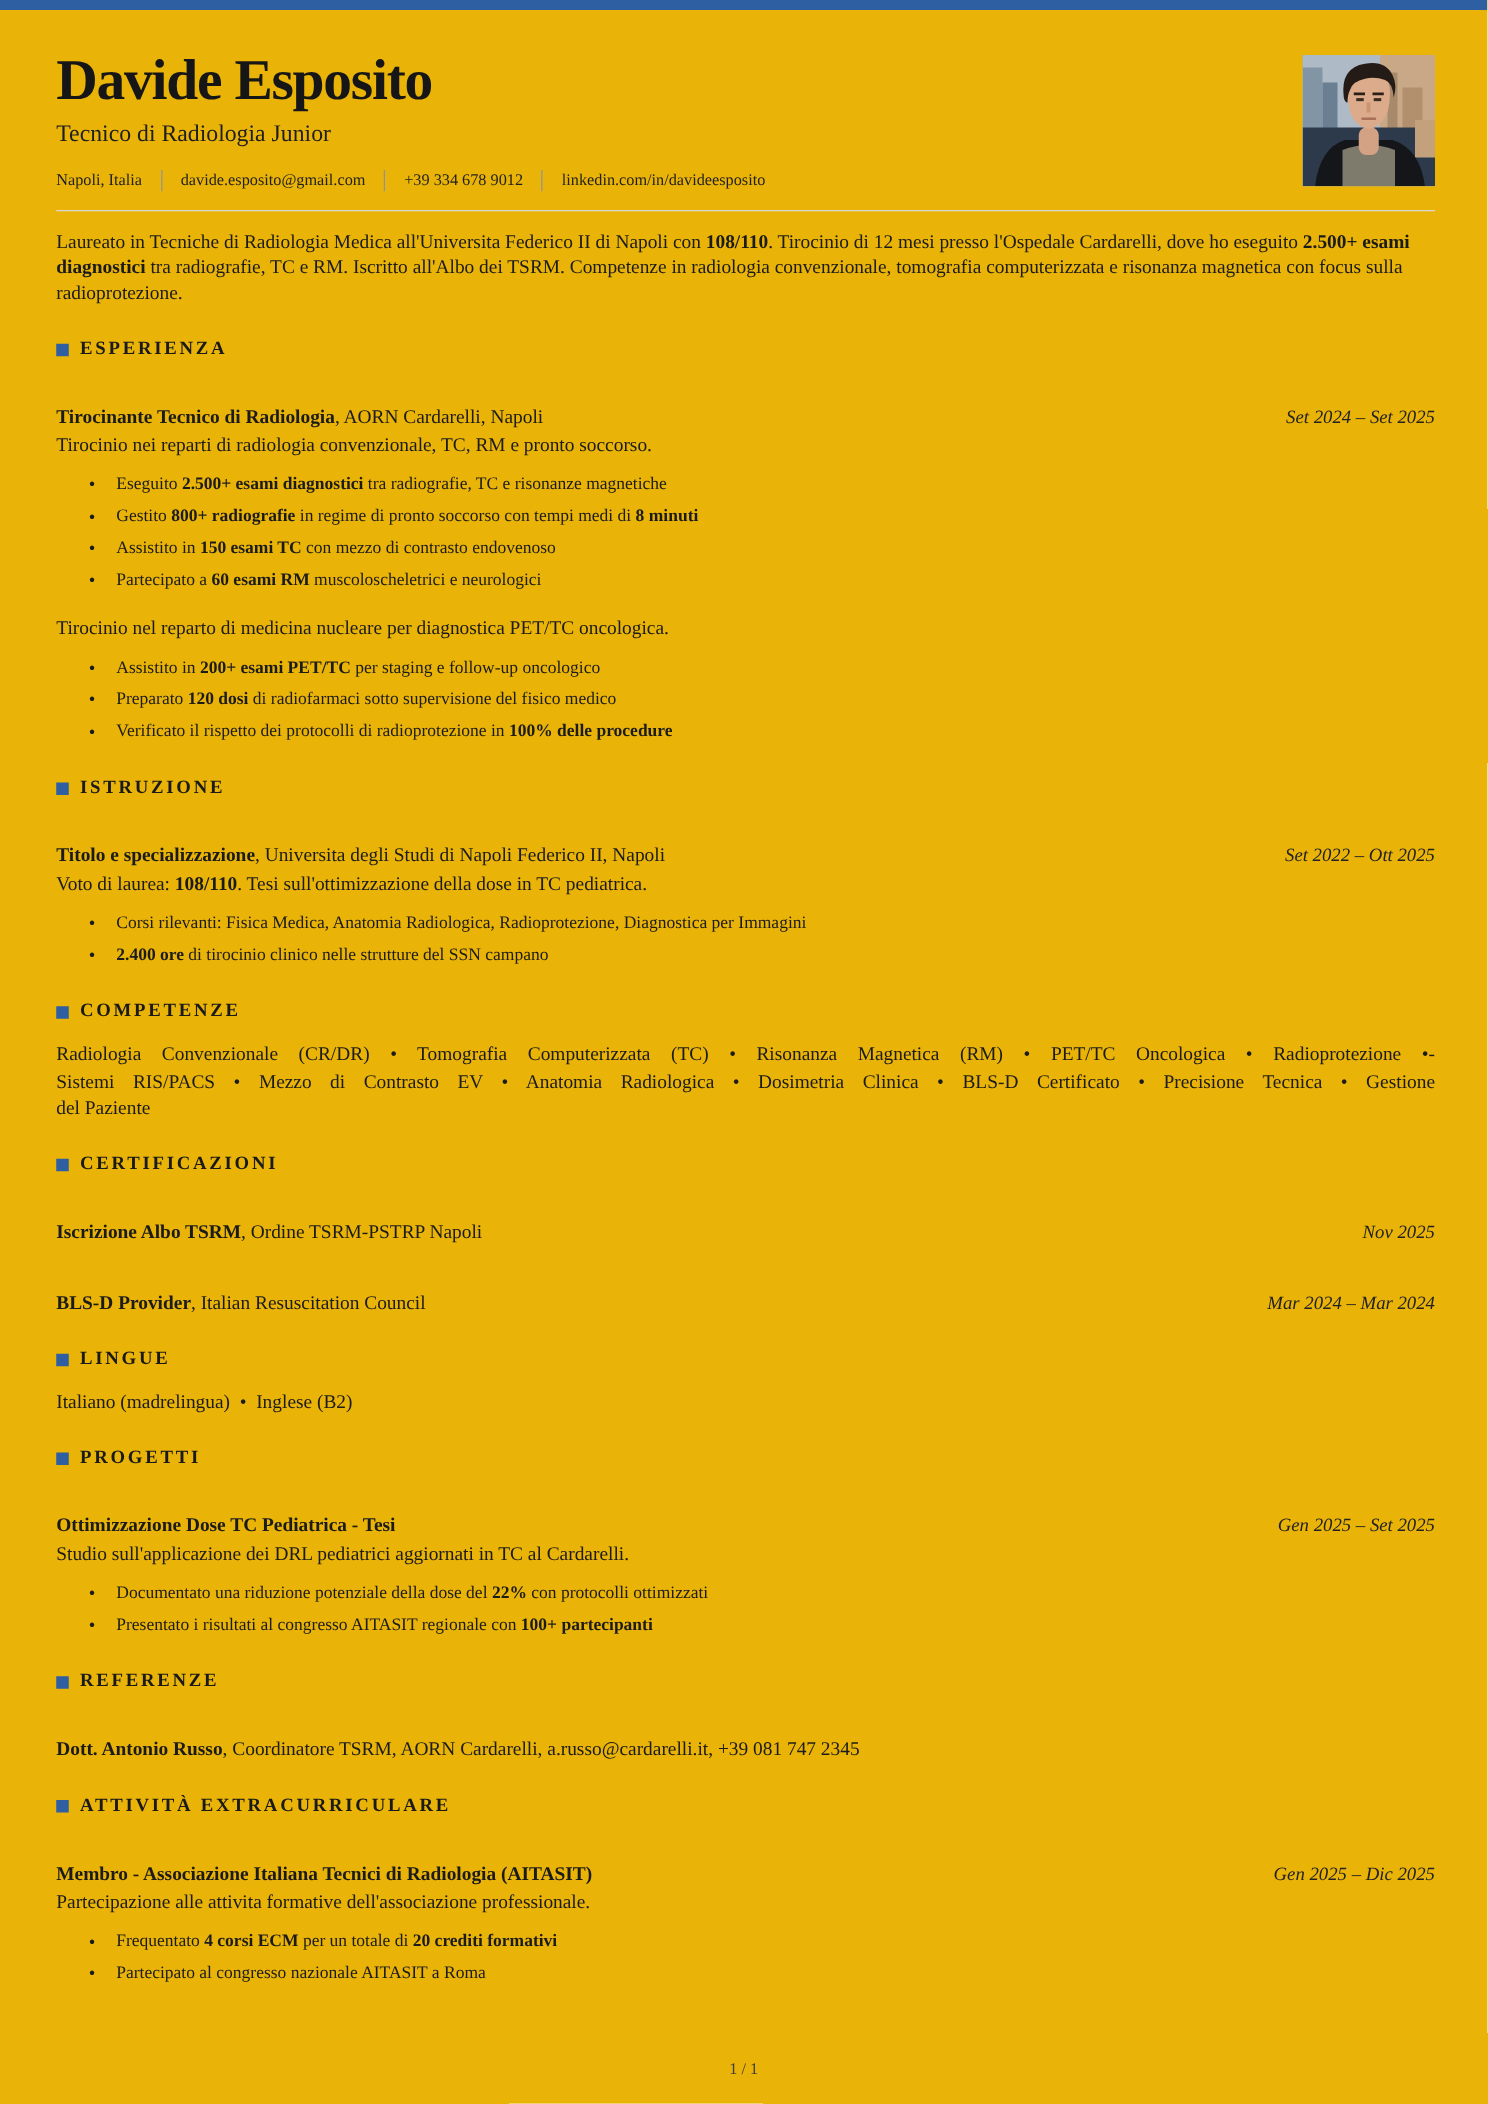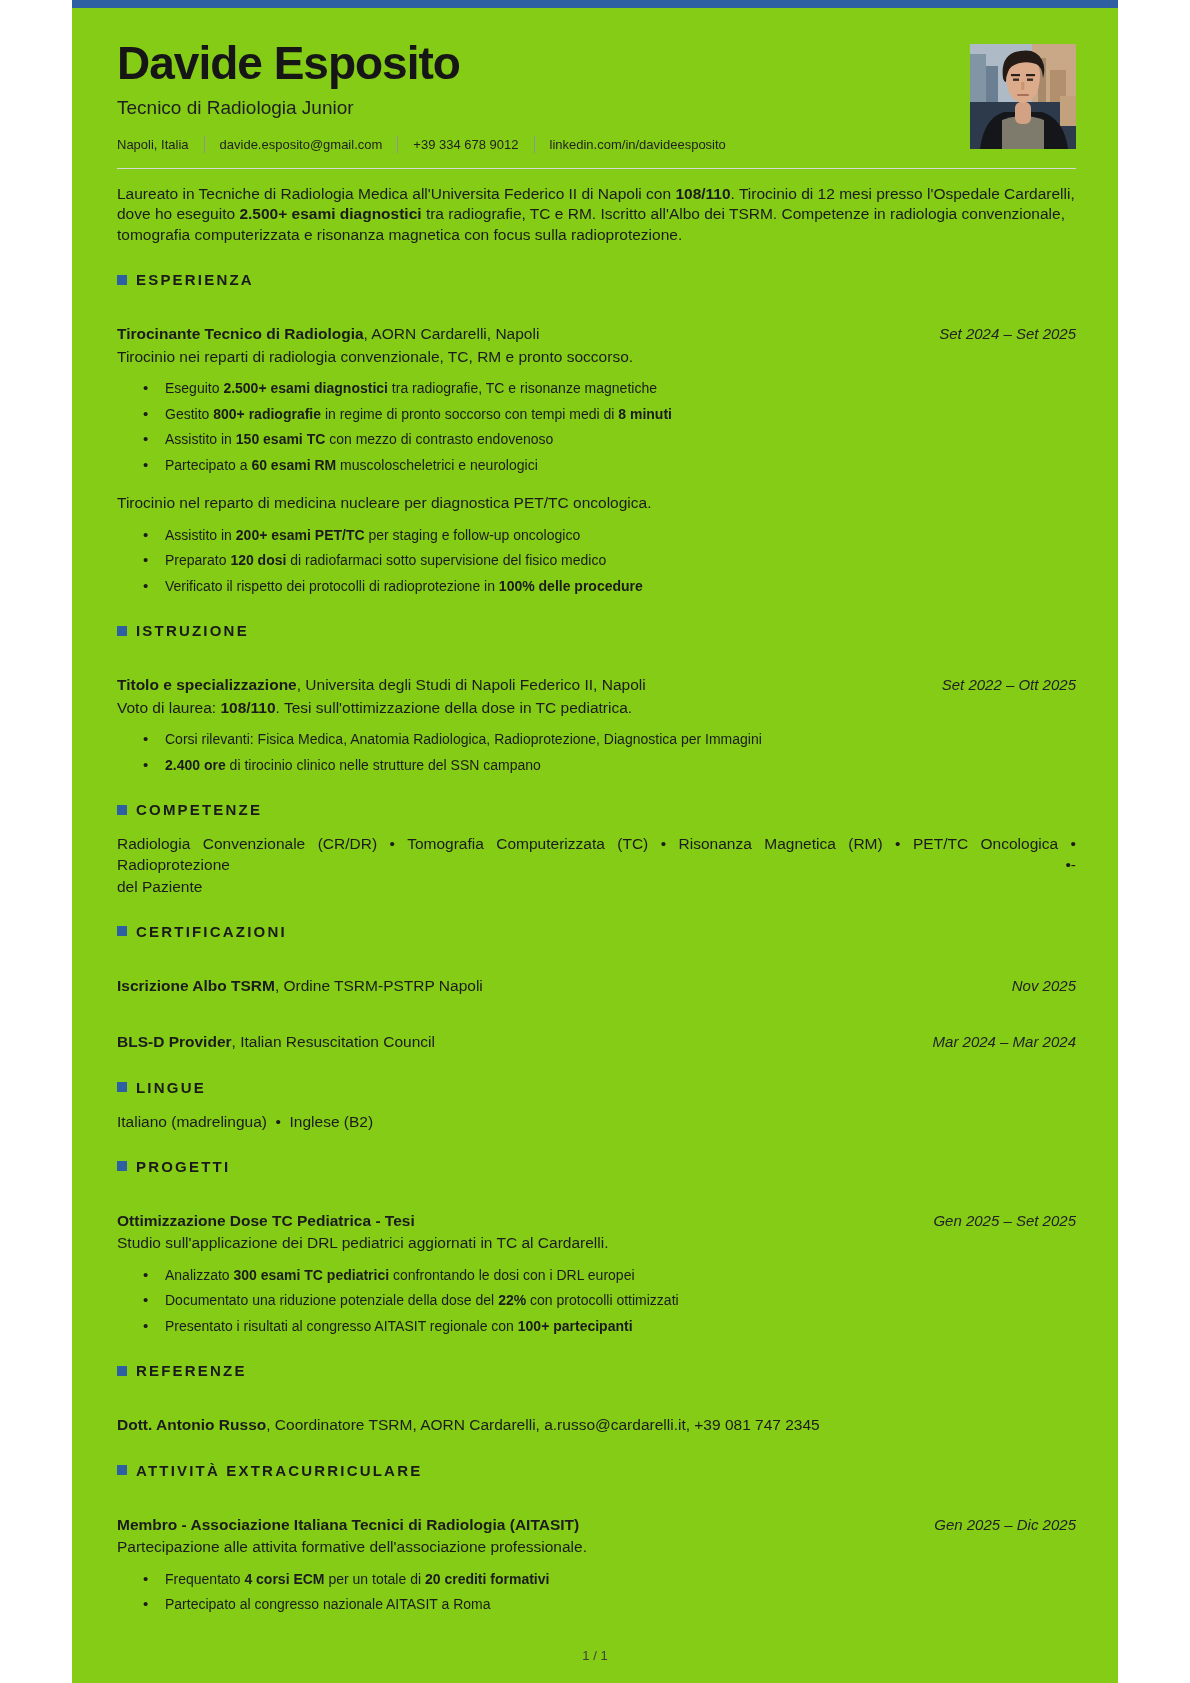--- a/index.html
+++ b/index.html
@@ -1,22 +1,22 @@
 <!DOCTYPE html>
 <html lang="it"><head>
 <meta charset="utf-8">
 <style>
   html,body{margin:0;padding:0;background:#fff;}
   .page{
     position:relative;
-    width:1046px;
+    width:1190px;
     height:1683px;
     margin:0 auto;
-    background:#84cc16;
-    font-family:Liberation Sans, sans-serif;
+    background:#eab308;
+    font-family:Liberation Serif, serif;
     color:#1b1b1b;
     overflow:hidden;
   }
   .topbar{height:8px;width:100%;}
   .content{padding:0 42px 0 45px;}
   
   .hd-name{
     margin-top:30px;
     font-size:46px;
     font-weight:700;
@@ -160,20 +160,21 @@
               <li><b>2.400 ore</b><span> di tirocinio clinico nelle strutture del SSN campano</span></li>
             </ul>
           </div>
         </section>
         <section class="section">
           <div class="sec-head">
             <span class="sec-sq" style="background: rgb(46, 95, 163);"></span>
             <span class="sec-label">COMPETENZE</span>
           </div>
           <div class="line justify">Radiologia Convenzionale (CR/DR) • Tomografia Computerizzata (TC) • Risonanza Magnetica (RM) • PET/TC Oncologica • Radioprotezione •-</div>
+          <div class="line justify">Sistemi RIS/PACS • Mezzo di Contrasto EV • Anatomia Radiologica • Dosimetria Clinica • BLS-D Certificato • Precisione Tecnica • Gestione</div>
           <div class="line">del Paziente</div>
         </section>
         <section class="section compact">
           <div class="sec-head">
             <span class="sec-sq" style="background: rgb(46, 95, 163);"></span>
             <span class="sec-label">CERTIFICAZIONI</span>
           </div>
           <div class="entry">
             <div class="entry-head">
               <div class="entry-title"><b>Iscrizione Albo TSRM</b><span>, Ordine TSRM-PSTRP Napoli</span></div>
@@ -199,21 +200,20 @@
             <span class="sec-sq" style="background: rgb(46, 95, 163);"></span>
             <span class="sec-label">PROGETTI</span>
           </div>
           <div class="entry">
             <div class="entry-head">
               <div class="entry-title"><b>Ottimizzazione Dose TC Pediatrica - Tesi</b></div>
               <div class="entry-date">Gen 2025 – Set 2025</div>
             </div>
             <div class="entry-sub"><span>Studio sull'applicazione dei DRL pediatrici aggiornati in TC al Cardarelli.</span></div>
             <ul class="bullets">
-              <li><span>Analizzato </span><b>300 esami TC pediatrici</b><span> confrontando le dosi con i DRL europei</span></li>
               <li><span>Documentato una riduzione potenziale della dose del </span><b>22%</b><span> con protocolli ottimizzati</span></li>
               <li><span>Presentato i risultati al congresso AITASIT regionale con </span><b>100+ partecipanti</b></li>
             </ul>
           </div>
         </section>
         <section class="section">
           <div class="sec-head">
             <span class="sec-sq" style="background: rgb(46, 95, 163);"></span>
             <span class="sec-label">REFERENZE</span>
           </div>

